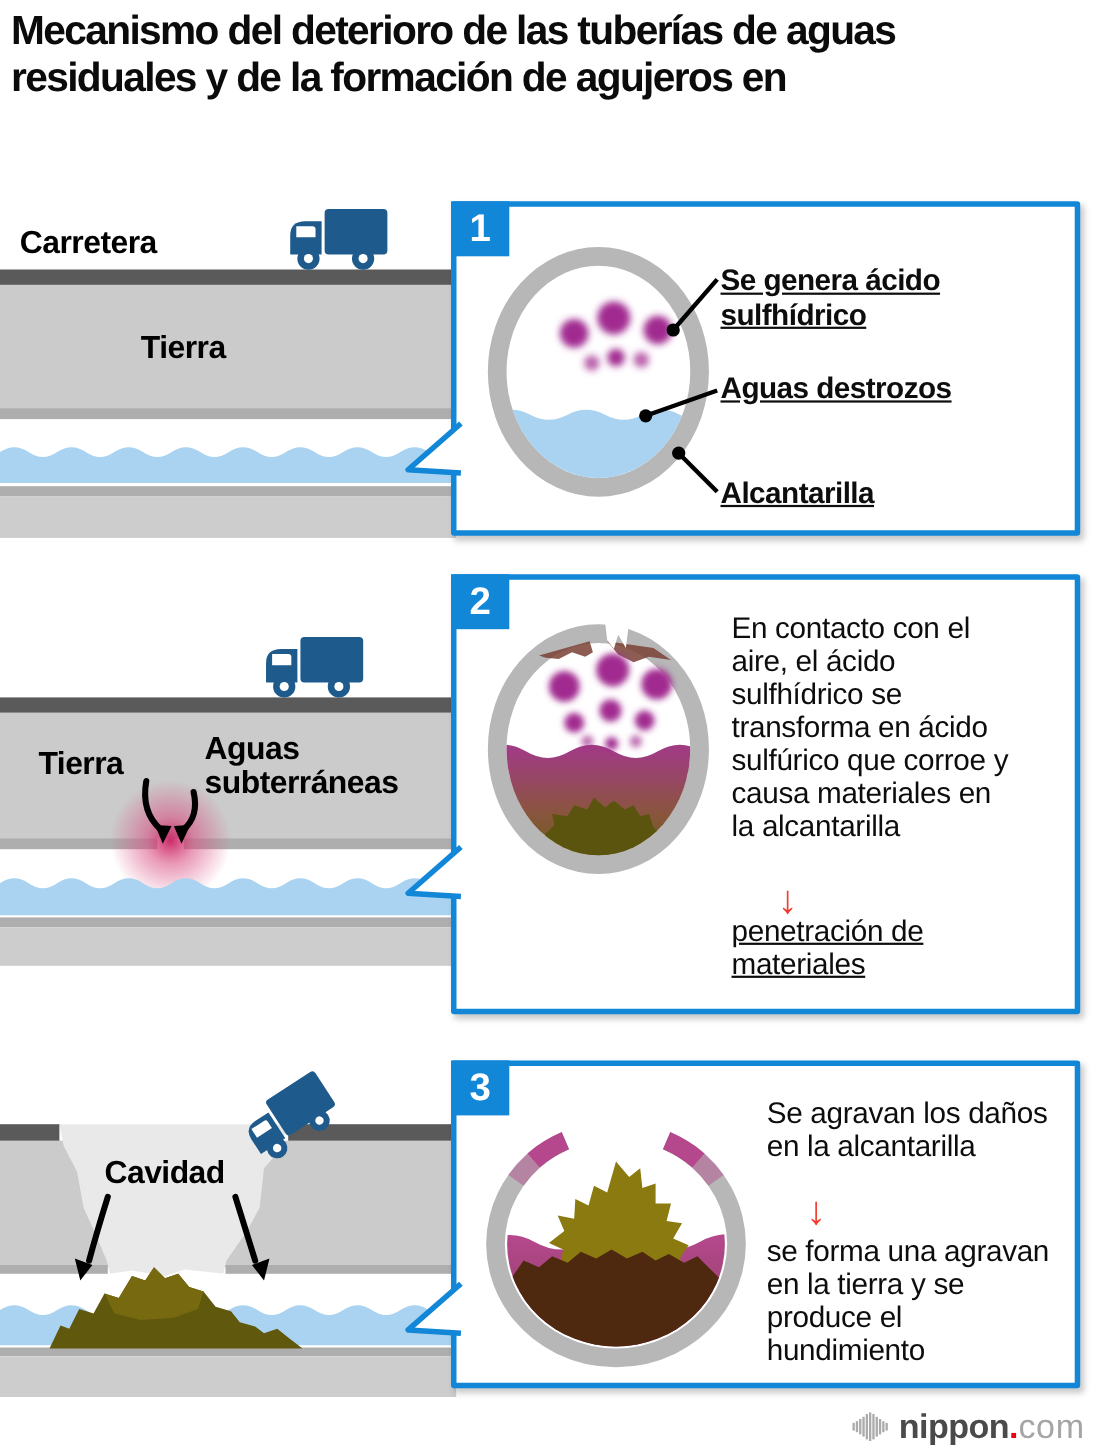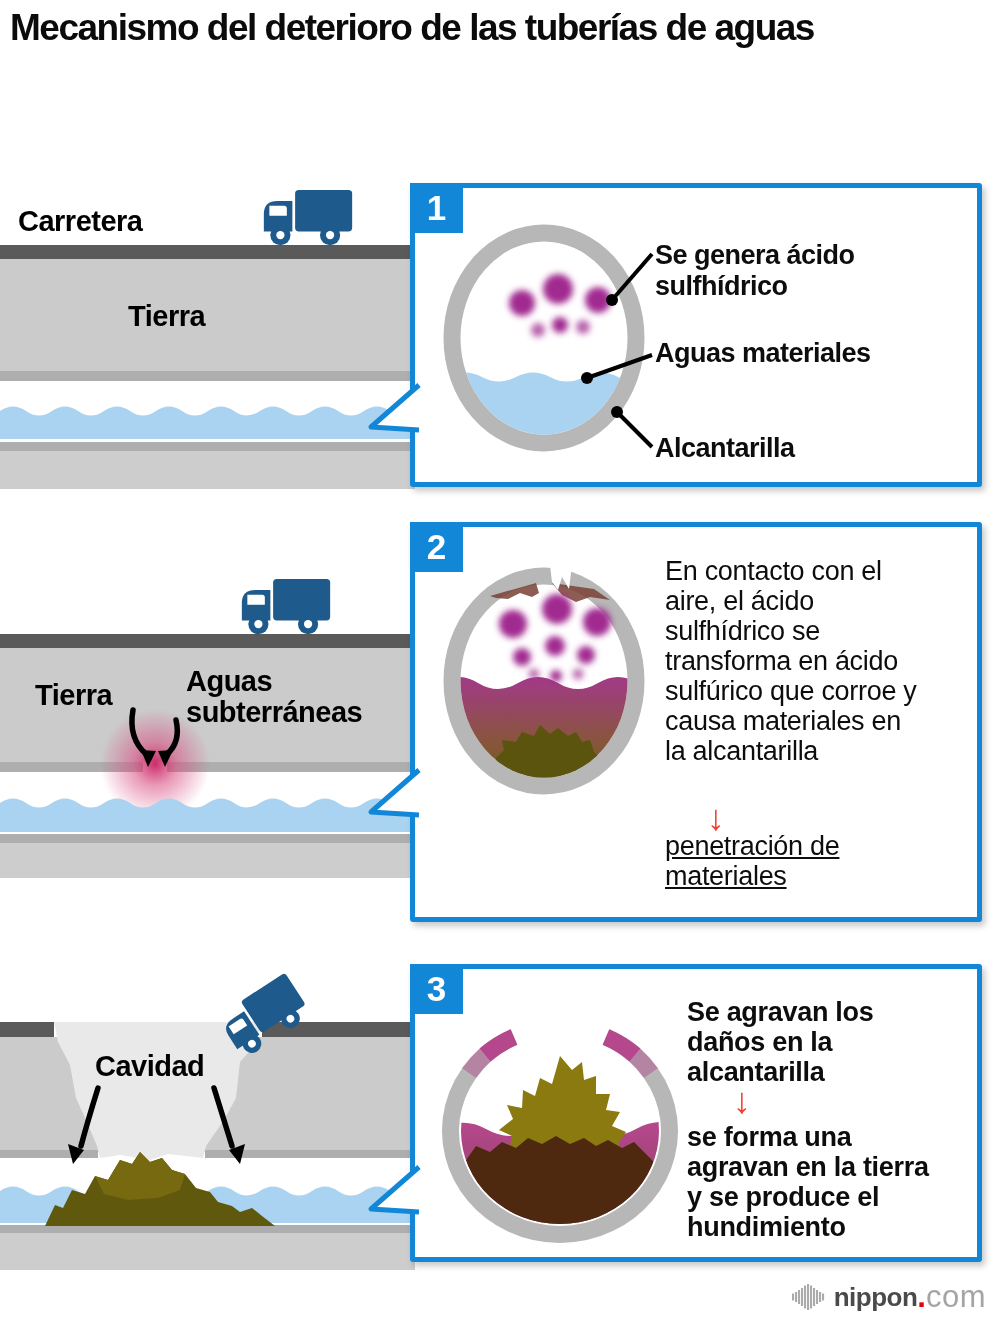--- a/index.html
+++ b/index.html
@@ -27,37 +27,37 @@
   .box2{top:2px;height:390px;}
   .box3{top:14px;height:288px;}
   .badge{position:absolute;left:-5px;top:-5px;width:53px;height:50px;background:var(--accent);
          color:#fff;font-weight:bold;font-size:35px;line-height:50px;text-align:center;}
   .tail{position:absolute;left:-45px;width:52px;height:50px;overflow:visible;}
   .tail-1{top:195px;} .tail-2{top:241px;} .tail-3{top:196px;}
   .circle-svg{position:absolute;}
   .c1{left:23px;top:31px;} .c2{left:23px;top:35px;} .c3{left:21px;top:45px;}
   .pointer-svg{position:absolute;left:0;top:0;}
   .co-label{position:absolute;left:240px;width:300px;font-weight:bold;font-size:27px;
-            line-height:31px;letter-spacing:-0.5px;}
+            line-height:31px;letter-spacing:-0.5px;text-decoration:underline;}
   .co-l1{top:52px;} .co-l2{top:150px;} .co-l3{top:245px;}
   .co-text{position:absolute;width:262px;font-size:27px;line-height:30px;letter-spacing:-0.3px;}
-  .box2 .co-text{left:250px;} .box3 .co-text{left:272px;font-weight:bold;}
+  .box2 .co-text{left:250px;} .box3 .co-text{left:282px;}
   .t2-before{top:29px;} .t2-after{top:304px;text-decoration:underline;}
   .t3-before{top:28px;} .t3-after{top:153px;}
   .red-arrow{position:absolute;font-size:36px;font-weight:bold;line-height:36px;color:var(--red_arrow);}
   .ra2{left:292px;top:273px;} .ra3{left:318px;top:114px;}
   
   .f-road{fill:var(--road);} .f-earth{fill:var(--earth);} .f-strip{fill:var(--strip);}
   .f-low{fill:var(--ground_low);} .f-water{fill:var(--water);} .f-truck{fill:var(--truck);}
   .f-ring{fill:none;stroke:var(--ring);stroke-width:17px;}
   .f-cavity{fill:var(--cavity);}
   
   .logo{position:absolute;right:14px;top:1279px;height:36px;display:flex;align-items:center;}
   .logo .mark{margin-right:7px;}
-  .logo .brand{font-weight:bold;font-size:26px;letter-spacing:-0.5px;color:var(--logo_dark);}
+  .logo .brand{font-weight:bold;font-size:31px;letter-spacing:-0.5px;color:var(--logo_dark);}
   .logo .dot{font-weight:bold;font-size:31px;color:var(--logo_red);}
   .logo .tld{font-size:31px;color:var(--logo_gray);letter-spacing:0.5px;}
 </style>
 </head>
 <body>
 
 <div class="canvas">
 
   <svg width="0" height="0" style="position:absolute" aria-hidden="true">
     <defs>
@@ -68,20 +68,21 @@
         <circle cx="20" cy="49" r="11" class="f-truck"></circle>
           <circle cx="20" cy="49" r="4.5" fill="#fff"></circle>
         <circle cx="74" cy="49" r="11" class="f-truck"></circle>
           <circle cx="74" cy="49" r="4.5" fill="#fff"></circle>
       </symbol>
     </defs>
   </svg>
 
   <header class="title">
     <div>Mecanismo del deterioro de las tuberías de aguas</div>
+    <div>residuales y de la formación de agujeros en</div>
   </header>
 
   <section class="panel p1">
     <svg class="scene" width="415" height="330" viewBox="0 0 415 330">
       <rect x="0" y="75" width="415" height="14" class="f-road"></rect>
       <rect x="0" y="89" width="415" height="112" class="f-earth"></rect>
       <rect x="0" y="201" width="415" height="10" class="f-strip"></rect>
       <g transform="translate(0,233)">
         <path class="f-water" d="M0,8 q13,-9 26,0 t26,0 t26,0 t26,0 t26,0 t26,0 t26,0 t26,0 t26,0 t26,0 t26,0 t26,0 t26,0 t26,0 t26,0 t26,0 L442,36 L0,36 Z"></path>
       </g>
@@ -125,21 +126,21 @@
         <g stroke="#000" stroke-width="4" fill="#000">
           <line x1="237" y1="66" x2="197" y2="112"></line>
             <circle cx="197" cy="112" r="6" stroke="none"></circle>
           <line x1="237" y1="167" x2="172" y2="190"></line>
             <circle cx="172" cy="190" r="6" stroke="none"></circle>
           <line x1="237" y1="259" x2="202" y2="224"></line>
             <circle cx="202" cy="224" r="6" stroke="none"></circle>
         </g>
       </svg>
       <div class="co-label co-l1">Se genera ácido sulfhídrico</div>
-      <div class="co-label co-l2">Aguas materiales</div>
+      <div class="co-label co-l2">Aguas destrozos</div>
       <div class="co-label co-l3">Alcantarilla</div>
     </div>
   </section>
 
   <section class="panel p2">
     <svg class="scene" width="415" height="410" viewBox="0 0 415 410">
       <defs>
         <radialGradient id="glow2">
           <stop offset="0%" stop-color="#c92063" stop-opacity="0.95"></stop>
           <stop offset="40%" stop-color="#d84a7e" stop-opacity="0.55"></stop>

